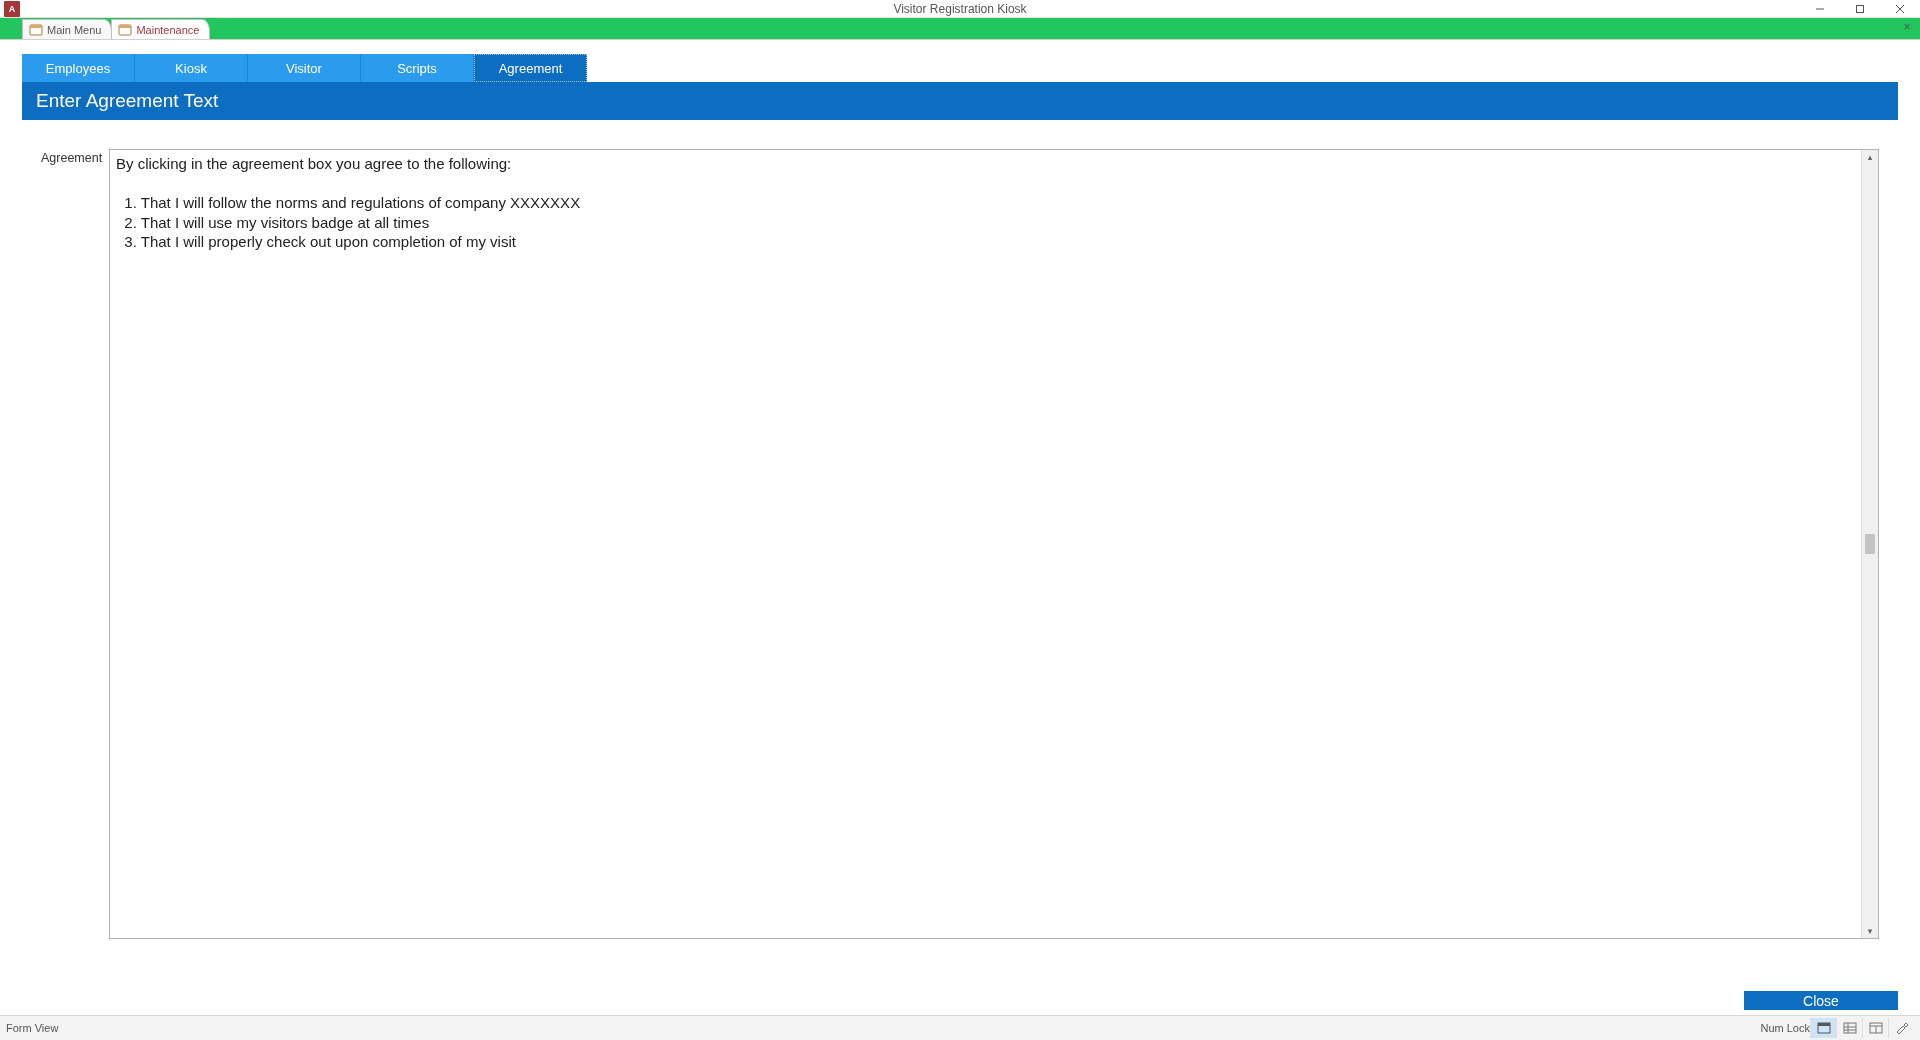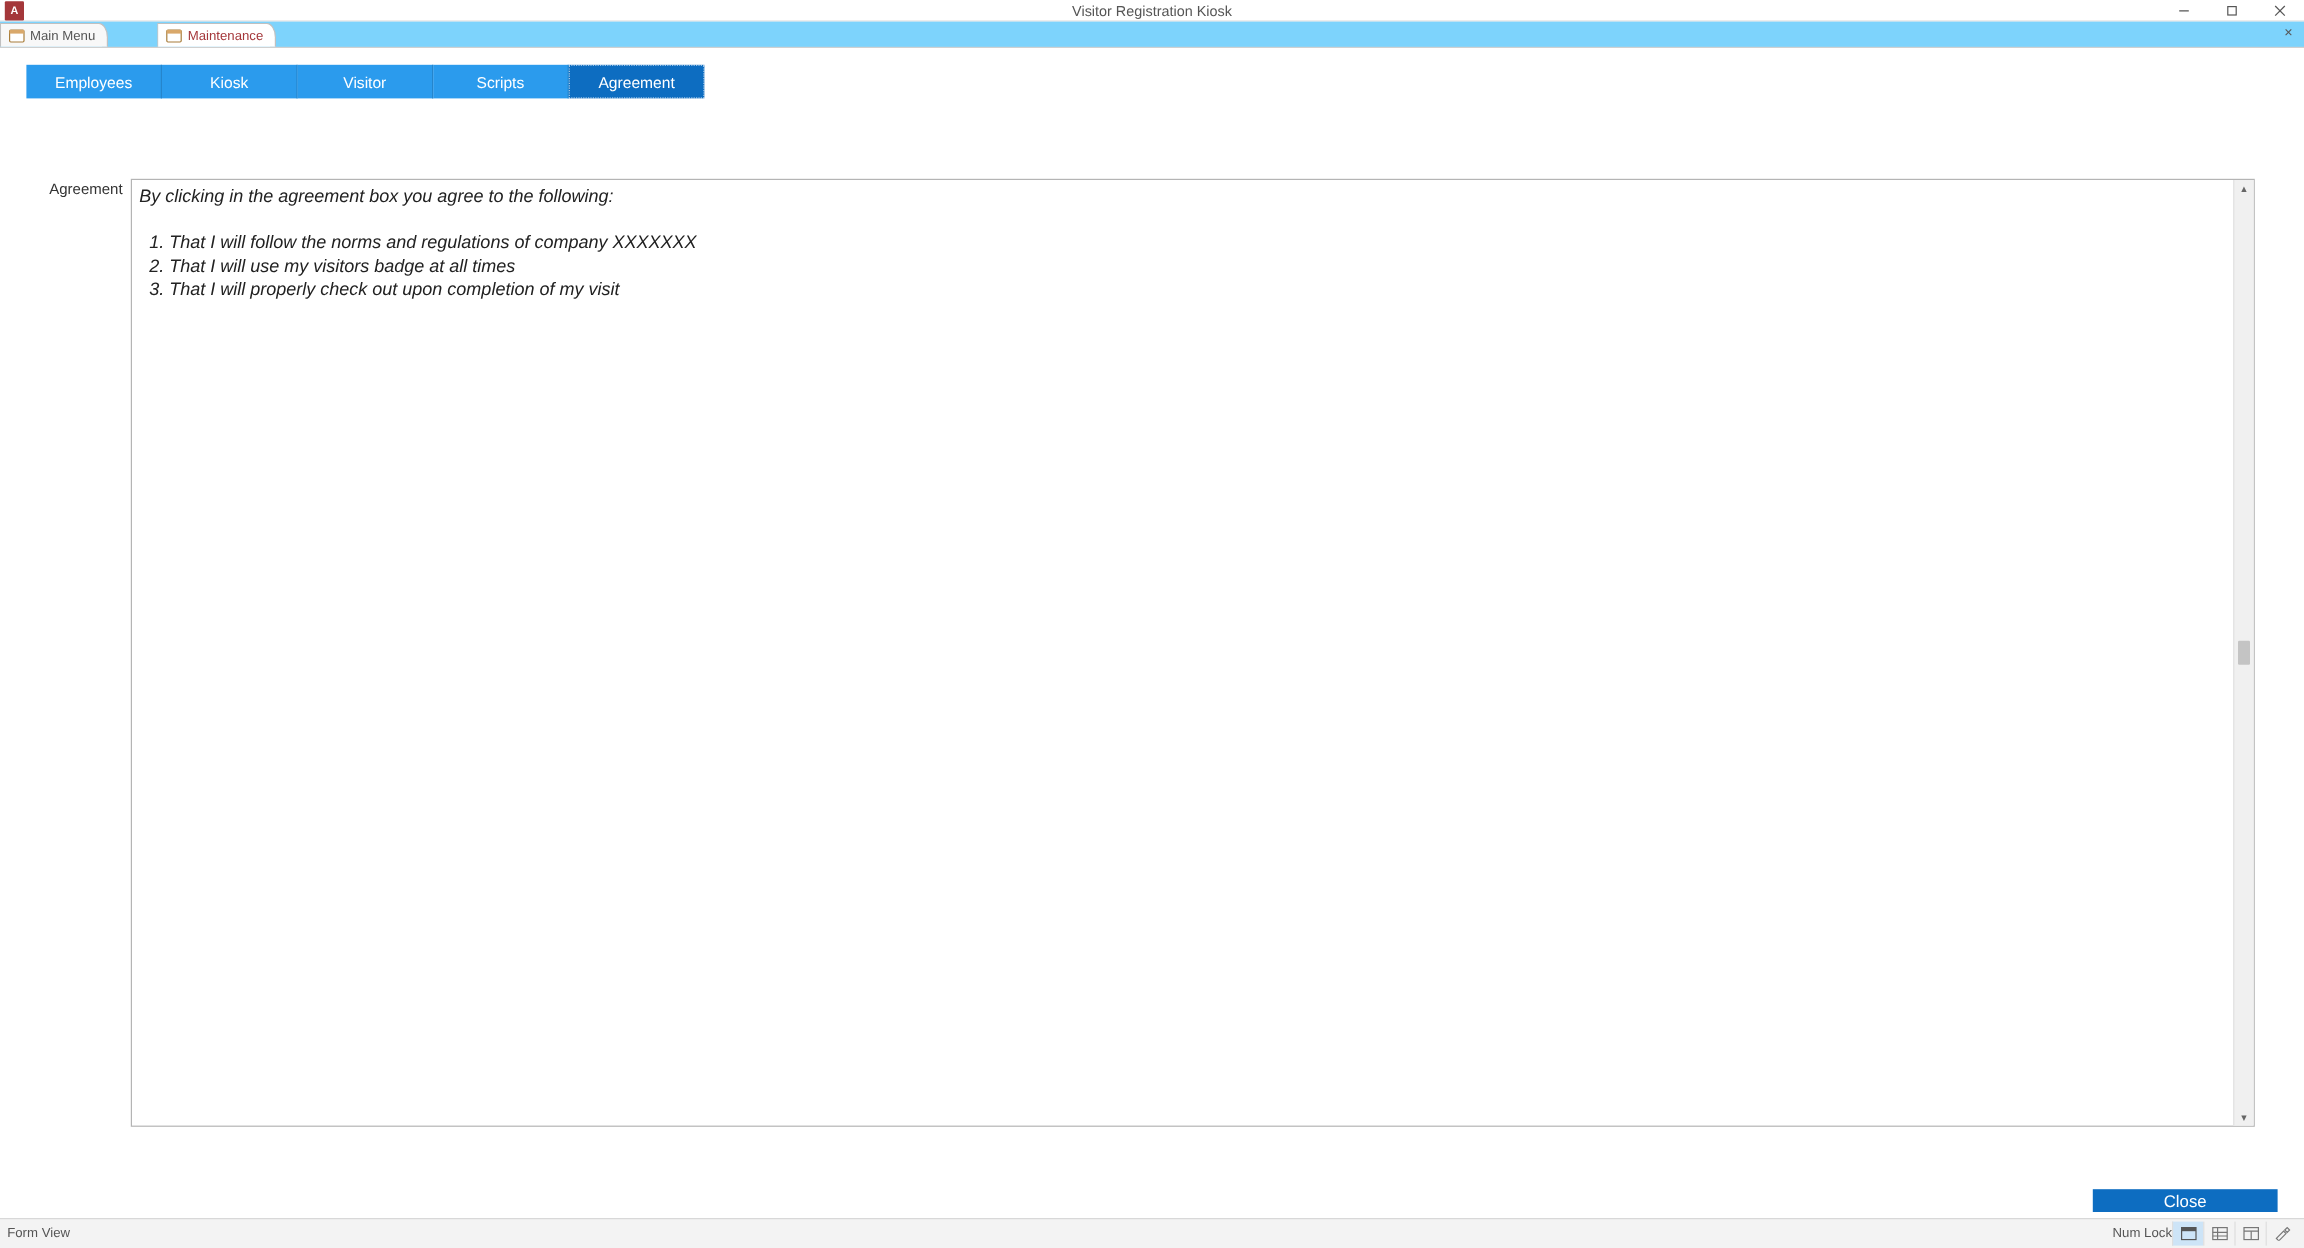--- a/index.html
+++ b/index.html
@@ -6,21 +6,21 @@
 html, body { width: 100%; height: 100%; font-family: "Segoe UI", Tahoma, sans-serif; font-size: 13px; overflow: hidden; background: #fff; }
 
 
 .titlebar { height: 18px; background: #fff; border-bottom: 1px solid #e0e0e0; display: flex; align-items: center; position: relative; }
 .titlebar .app-icon { width: 16px; height: 16px; margin-left: 4px; background: #a4373a; color: #fff; font-size: 9px; font-weight: bold; display: flex; align-items: center; justify-content: center; border-radius: 1px; }
 .titlebar .title-text { position: absolute; left: 50%; transform: translateX(-50%); font-size: 12px; color: #555; }
 .titlebar .win-controls { margin-left: auto; display: flex; }
 .titlebar .win-btn { width: 40px; height: 18px; display: flex; align-items: center; justify-content: center; color: #555; font-size: 11px; cursor: pointer; }
 
 
-.doc-tabs-row { height: 22px; background: #7dd3fc; display: flex; align-items: flex-end; position: relative; border-bottom: 1px solid #d0d0d0; padding-left: 0; gap: 42px; }
+.doc-tabs-row { height: 22px; background: #22c55e; display: flex; align-items: flex-end; position: relative; border-bottom: 1px solid #d0d0d0; padding-left: 22px; }
 .doc-tab { height: 20px; display: flex; align-items: center; padding: 0 10px 0 6px; font-size: 11px; color: #555; background: #f8f8f8; border: 1px solid #c0c0c0; border-bottom: none; margin-right: -1px; cursor: pointer; border-top-right-radius: 8px 12px; }
 .doc-tab.active { background: #fff; color: #a4373a; z-index: 2; position: relative; }
 .doc-tab .tab-icon { width: 14px; height: 12px; margin-right: 4px; display: inline-flex; }
 .doc-tab .tab-icon svg { width: 14px; height: 12px; }
 .doc-tabs-row .close-all { position: absolute; right: 6px; top: 2px; width: 14px; height: 14px; color: #555; font-size: 12px; cursor: pointer; text-align: center; }
 
 
 .form-area { position: absolute; left: 0; right: 0; top: 40px; bottom: 20px; padding: 14px 22px 0 22px; background: #fff; overflow: hidden; }
 .form-inner { width: 100%; height: 100%; position: relative; }
 
@@ -30,21 +30,21 @@
 .nav-tab.selected { background: #0d6dc1; border: 1px dotted rgba(255,255,255,0.6); border-right: 1px dotted rgba(255,255,255,0.6); }
 
 
 .page-header { background: #0d6dc1; color: #fff; height: 38px; display: flex; align-items: center; padding-left: 14px; font-size: 19px; font-weight: 400; }
 
 
 .content-body { position: absolute; top: 80px; left: 0; right: 0; bottom: 60px; background: #fff; border: 1px solid #fff; padding: 14px 18px; }
 .field-row { display: flex; align-items: flex-start; height: 100%; }
 .field-label { width: 68px; font-size: 12.5px; color: #333; padding-top: 2px; flex-shrink: 0; }
 .field-text-wrap { flex: 1; height: calc(100% - 6px); border: 1px solid #b4b4b4; position: relative; background: #fff; display: flex; }
-.field-text { flex: 1; padding: 4px 6px; font-family: "Segoe UI", sans-serif; font-size: 15px; color: #222; overflow-y: auto; white-space: pre-wrap; line-height: 1.3; border: none; resize: none; outline: none; font-style: italic; }
+.field-text { flex: 1; padding: 4px 6px; font-family: "Segoe UI", sans-serif; font-size: 15px; color: #222; overflow-y: auto; white-space: pre-wrap; line-height: 1.3; border: none; resize: none; outline: none; }
 .scroll-stub { width: 17px; background: #f0f0f0; border-left: 1px solid #e0e0e0; display: flex; flex-direction: column; justify-content: space-between; align-items: center; }
 .scroll-stub .arrow { font-size: 9px; color: #666; padding: 2px 0; cursor: pointer; }
 .scroll-stub .thumb { width: 10px; height: 20px; background: #c4c4c4; margin: auto; border-radius: 1px; }
 
 
 .close-btn { position: absolute; right: 0; bottom: 10px; width: 154px; height: 19px; background: #0d6dc1; color: #fff; border: none; font-size: 14px; cursor: pointer; }
 
 
 .statusbar { position: absolute; left: 0; right: 0; bottom: 0; height: 20px; background: #f3f3f3; border-top: 1px solid #d8d8d8; display: flex; align-items: center; font-size: 11px; color: #555; padding: 12px 6px; }
 .statusbar .left { }
@@ -106,20 +106,21 @@
   <div class="form-inner">
 
     <div class="nav-tabs">
       <div class="nav-tab">Employees</div>
       <div class="nav-tab">Kiosk</div>
       <div class="nav-tab">Visitor</div>
       <div class="nav-tab">Scripts</div>
       <div class="nav-tab selected">Agreement</div>
     </div>
 
+    <div class="page-header">Enter Agreement Text</div>
 
     <div class="content-body">
       <div class="field-row">
         <div class="field-label">Agreement</div>
         <div class="field-text-wrap">
           <div class="field-text" contenteditable="true" style="">By clicking in the agreement box you agree to the following:
 
   1. That I will follow the norms and regulations of company XXXXXXX
   2. That I will use my visitors badge at all times
   3. That I will properly check out upon completion of my visit</div>

